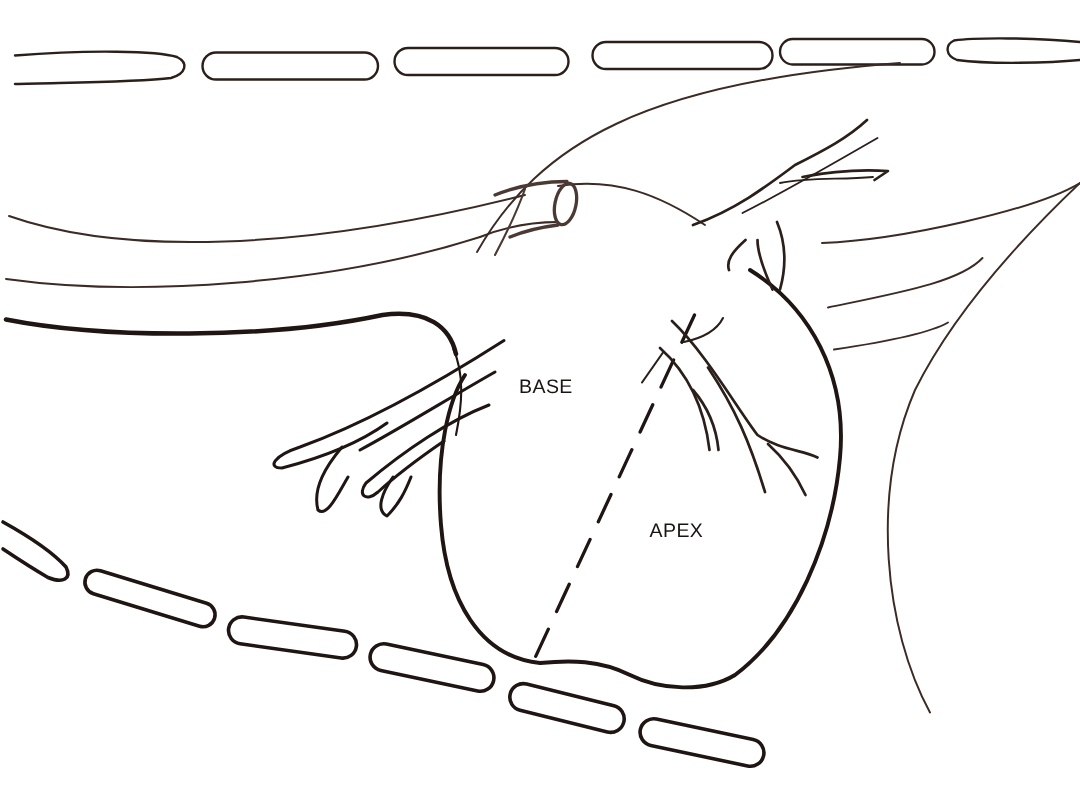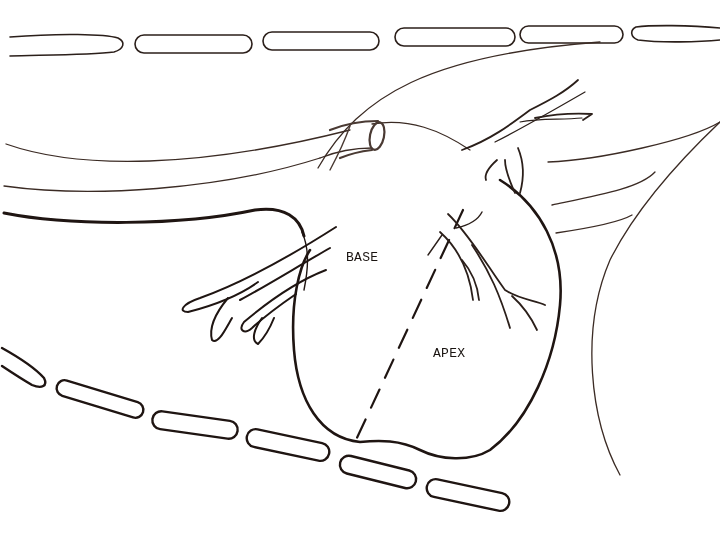--- a/index.html
+++ b/index.html
@@ -6,21 +6,21 @@
     .canvas {
       position: relative;
       width: 720px;
       height: 540px;
       background: #ffffff;
       overflow: hidden;
     }
     svg.diagram { position: absolute; left: 0; top: 0; }
     .label {
       position: absolute;
-      font-family: Liberation Mono, monospace;
+      font-family: Liberation Sans, sans-serif;
       font-size: 13px;
       letter-spacing: 0.3px;
       color: #1a1411;
     }
     .label-base { left: 346px; top: 250px; }
     .label-apex { left: 433px; top: 346px; text-align: right; }
   </style>
 </head>
 <body>
 

